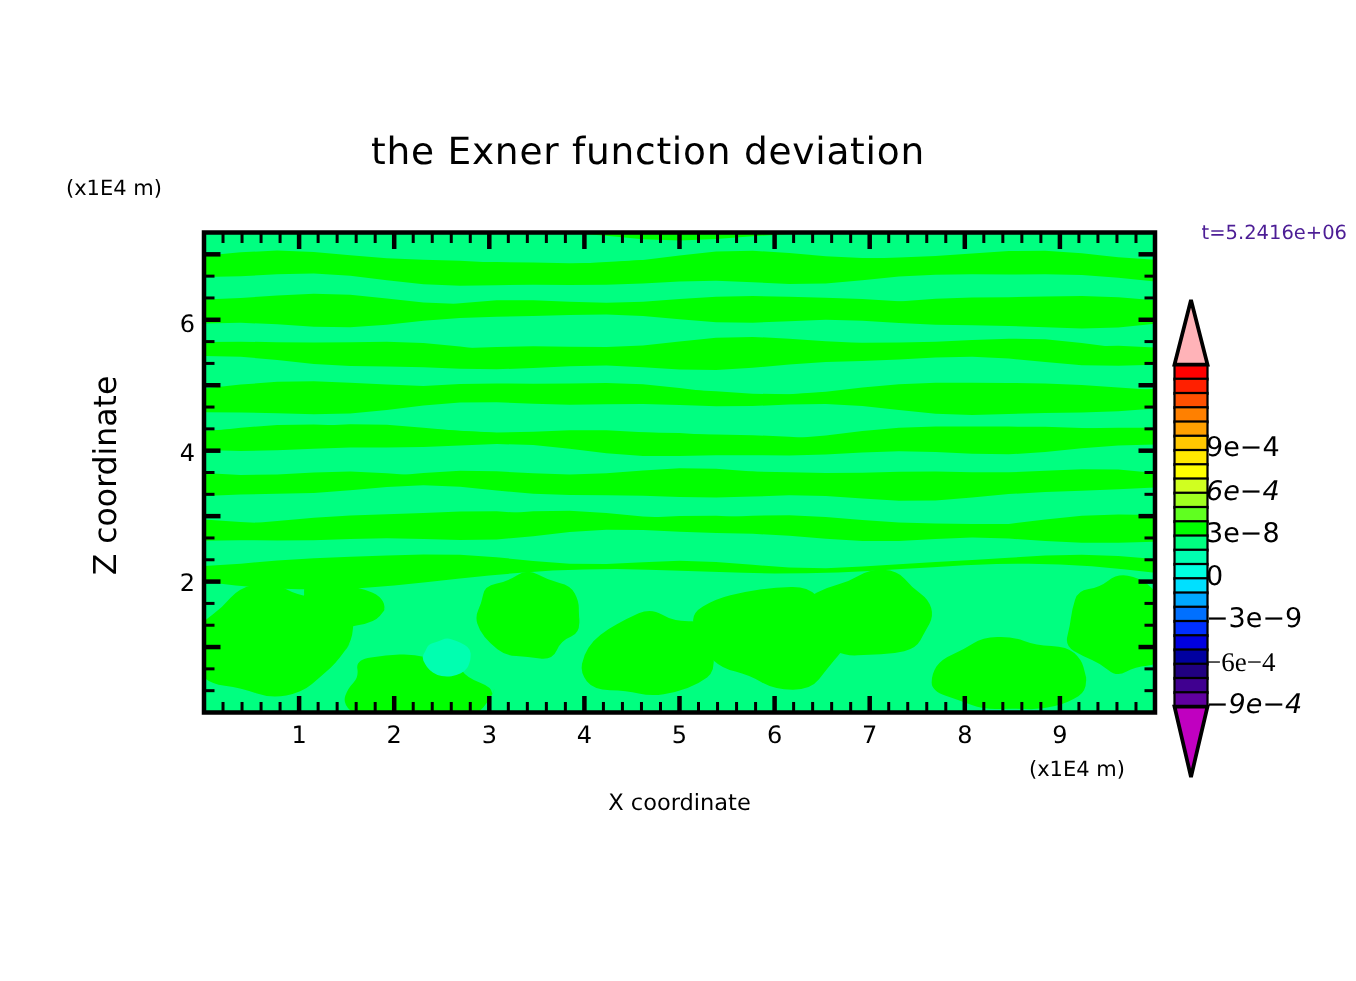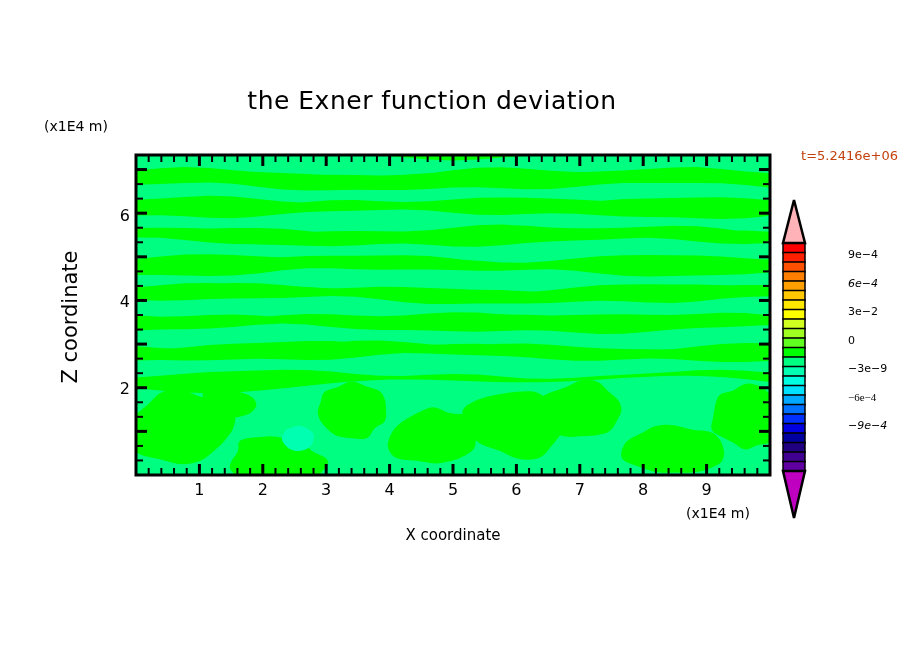--- a/index.html
+++ b/index.html
@@ -29,21 +29,21 @@
     font-size: 14px; color: #000;
   }
   #x-unit-label {
     position: absolute;
     left: 686px; top: 505px;
     font-size: 14px; color: #000;
   }
   #time-annotation {
     position: absolute;
     right: 6px; top: 148px;
-    font-size: 13px; color: #c2410c;
+    font-size: 13px; color: #4c1d95;
     text-align: right;
   }
   #x-axis-title {
     position: absolute;
     left: 136px; top: 526px; width: 634px;
     text-align: center;
     font-size: 15px; color: #000;
   }
   #y-axis-title {
     position: absolute;
@@ -63,23 +63,24 @@
   }
   .tick-label-y {
     position: absolute;
     font-size: 16px; color: #000;
     text-align: right;
     width: 30px;
     left: 100px;
   }
   .cbar-label {
     position: absolute;
-    font-size: 11px; color: #000;
-    left: 848px;
+    font-size: 18px; color: #000;
+    left: 804px;
     white-space: nowrap;
+    margin-top: 40px;
   }
 </style>
 </head>
 <body>
 
 <svg class="canvas" viewBox="0 0 904 654">
   <defs>
     <clipPath id="plotclip">
       <rect x="136" y="155" width="634" height="320"></rect>
     </clipPath>
@@ -316,18 +317,18 @@
     <div class="tick-label-x" style="left: 691.6px;">9</div>
   </div>
 <div id="y-tick-labels">
     <div class="tick-label-y" style="top: 378.514px;">2</div>
     <div class="tick-label-y" style="top: 292.027px;">4</div>
     <div class="tick-label-y" style="top: 205.541px;">6</div>
   </div>
 <div id="cbar-labels">
     <div class="cbar-label" style="top: 248.25px;">9e−4</div>
     <div class="cbar-label" style="top: 276.75px; font-style: italic;">6e−4</div>
-    <div class="cbar-label" style="top: 305.25px;">3e−2</div>
+    <div class="cbar-label" style="top: 305.25px;">3e−8</div>
     <div class="cbar-label" style="top: 333.75px;">0</div>
     <div class="cbar-label" style="top: 362.25px;">−3e−9</div>
     <div class="cbar-label" style="top: 390.75px; font-family: Liberation Serif, serif;">−6e−4</div>
     <div class="cbar-label" style="top: 419.25px; font-style: italic;">−9e−4</div>
   </div>
 
 </body></html>

